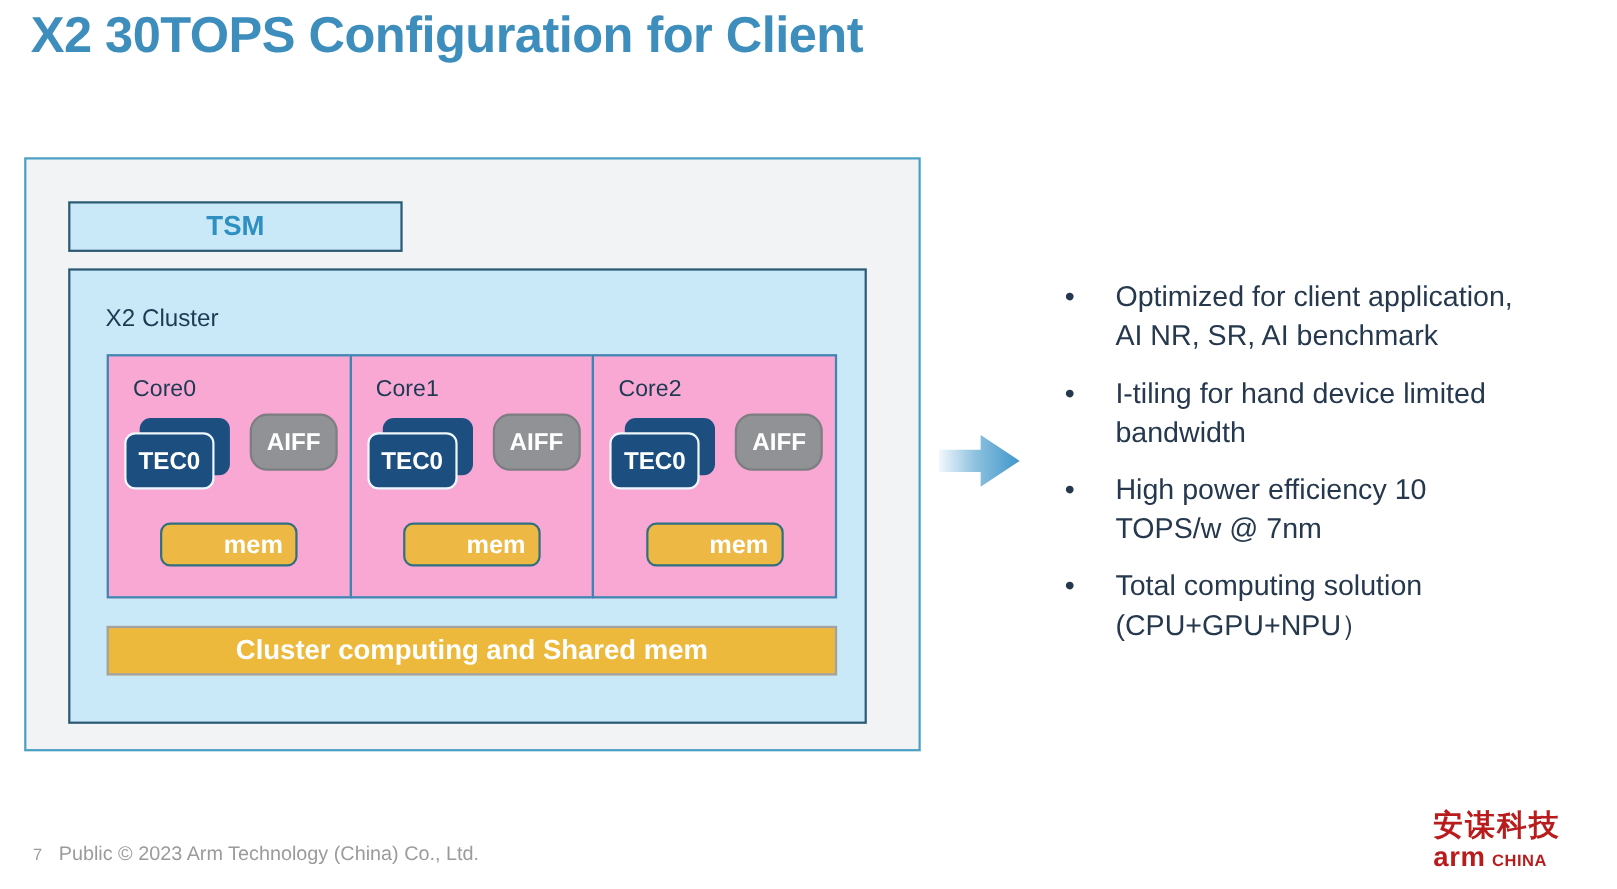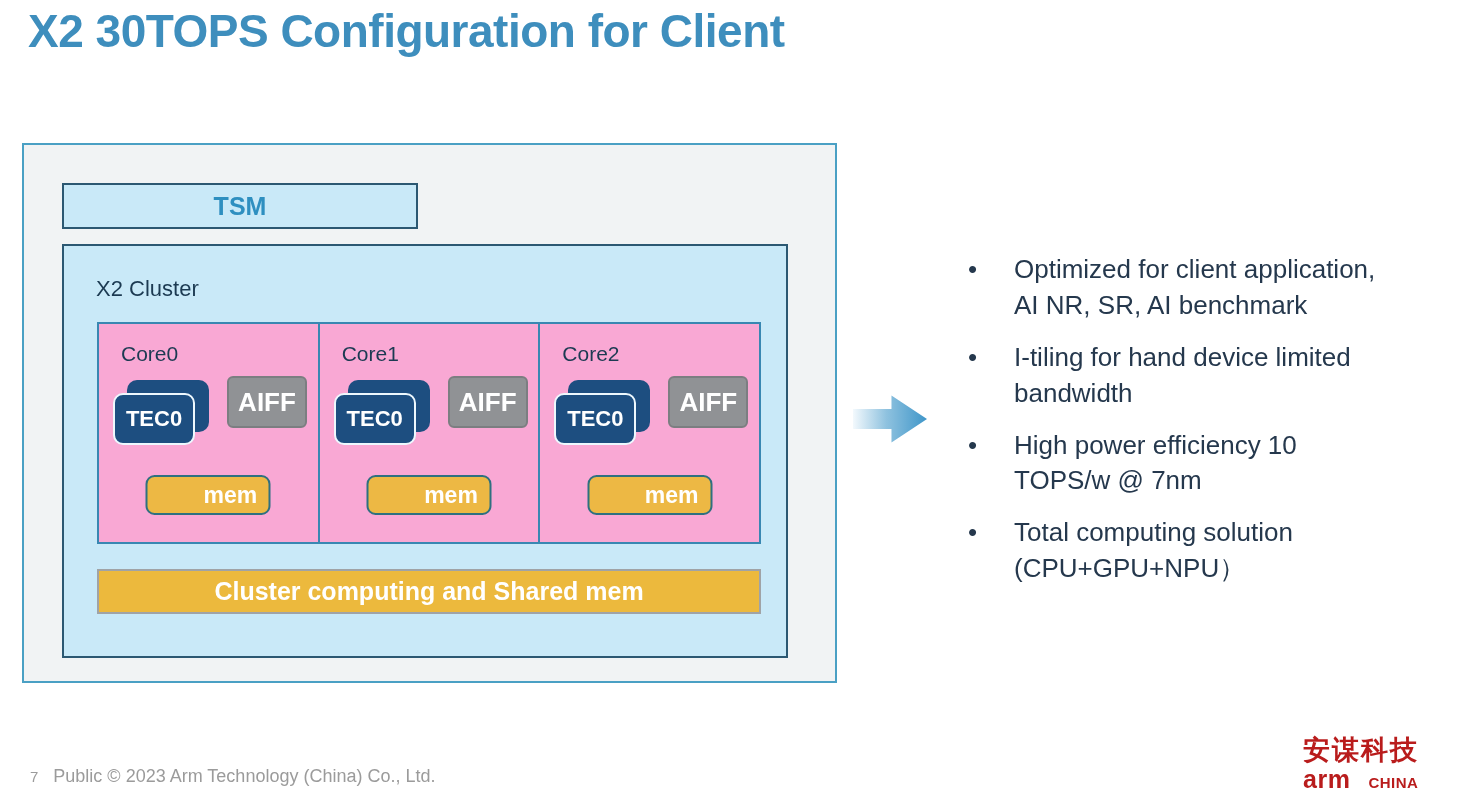--- a/index.html
+++ b/index.html
@@ -8,21 +8,21 @@
   .slide { position: relative; width: 1470px; height: 808px; background: #ffffff; }
 
   
   .title { position: absolute; left: 28px; top: 4px; font-size: 46px; font-weight: 800;
     letter-spacing: -0.5px; color: #3E8EBD; }
 
   
   .outer-box { position: absolute; left: 22px; top: 143px; width: 815px; height: 540px;
     background: #F1F3F4; border: 2px solid #4AA0C4; }
 
-  .tsm { position: absolute; left: 38px; top: 38px; width: 356px; height: 46px;
+  .tsm { position: absolute; left: 38px; top: 38px; width: 304px; height: 46px;
     background: #C9E9F8; border: 2px solid #2C5872; display: flex; align-items: center;
     justify-content: center; font-size: 25px; font-weight: 600; color: #2E8FC0; }
 
   .cluster { position: absolute; left: 38px; top: 99px; width: 726px; height: 414px;
     background: #C9E9F8; border: 2px solid #2C5872; }
   .cluster-label { position: absolute; left: 32px; top: 30px; font-size: 22px; color: #1C3A52; }
 
   .cores { position: absolute; left: 33px; top: 76px; width: 664px; height: 222px; display: flex; }
   .core { flex: 1 1 0; background: #f9a8d4; border: 2px solid #3987B2; position: relative; }
   .core + .core { margin-left: -2px; }
@@ -30,23 +30,23 @@
 
   .chip-row { display: flex; align-items: flex-end; margin: 10px 0 0 14px; }
   .tec-stack { position: relative; width: 96px; height: 65px; }
   .tec-back { position: absolute; right: 0; top: 0; width: 82px; height: 52px;
     background: #1D4E80; border-radius: 10px; }
   .tec-front { position: absolute; left: 0; bottom: 0; width: 82px; height: 52px;
     background: #1D4E80; border-radius: 10px; border: 2px solid #EDF8FE;
     display: flex; align-items: center; justify-content: center;
     color: #ffffff; font-size: 22px; font-weight: 700; }
   .aiff { margin-left: 18px; margin-bottom: 17px; width: 80px; height: 52px;
-    background: #909295; border: 2px solid #7C7E81; border-radius: 6px;
+    background: #909295; border: 2px solid #7C7E81; border-radius: 16px;
     display: flex; align-items: center; justify-content: center;
-    color: #ffffff; font-size: 26px; font-weight: 700; }
+    color: #ffffff; font-size: 22px; font-weight: 700; }
   .mem { position: absolute; bottom: 27px; left: 50%; transform: translateX(-50%);
     width: 125px; height: 40px; background: #EDB844; border: 2px solid #2F7080;
     border-radius: 9px; display: flex; align-items: center; justify-content: center;
     color: #ffffff; font-size: 23px; font-weight: 700; padding-left: 44px; }
 
   .cluster-bar { position: absolute; left: 33px; top: 323px; width: 664px; height: 45px;
     background: #ECB93D; border: 2px solid #A0A3A6; display: flex; align-items: center;
     justify-content: center; color: #ffffff; font-size: 25px; font-weight: 700; }
 
   
@@ -63,21 +63,21 @@
 
   
   .footer { position: absolute; left: 30px; top: 766px; display: flex; align-items: baseline;
     gap: 15px; color: #9B9B9B; }
   .page-num { font-size: 15px; }
   .copyright { font-size: 18px; }
 
   
   .logo { position: absolute; right: 51px; top: 736px; text-align: left; color: #b91c1c; }
   .logo-cn { font-size: 27px; font-weight: 700; letter-spacing: 2px; line-height: 1.05; }
-  .logo-en { margin-top: 1px; display: flex; align-items: baseline; gap: 18px; }
+  .logo-en { margin-top: 1px; display: flex; align-items: baseline; gap: 6px; }
   .logo-arm { font-size: 25px; font-weight: 700; letter-spacing: 0.5px; }
   .logo-china { font-size: 15px; font-weight: 700; letter-spacing: 0.5px; }
 </style>
 </head>
 <body>
 
 <div class="slide">
 
   <h1 class="title">X2 30TOPS Configuration for Client</h1>
 

